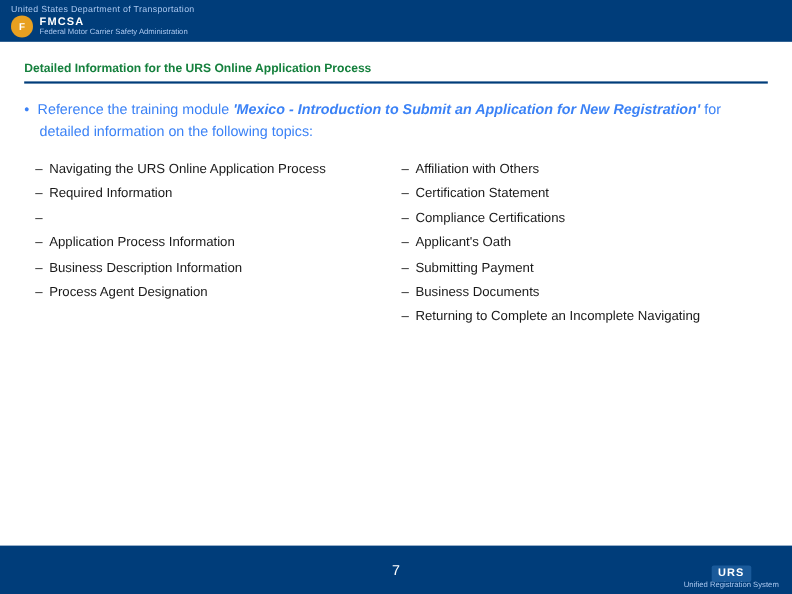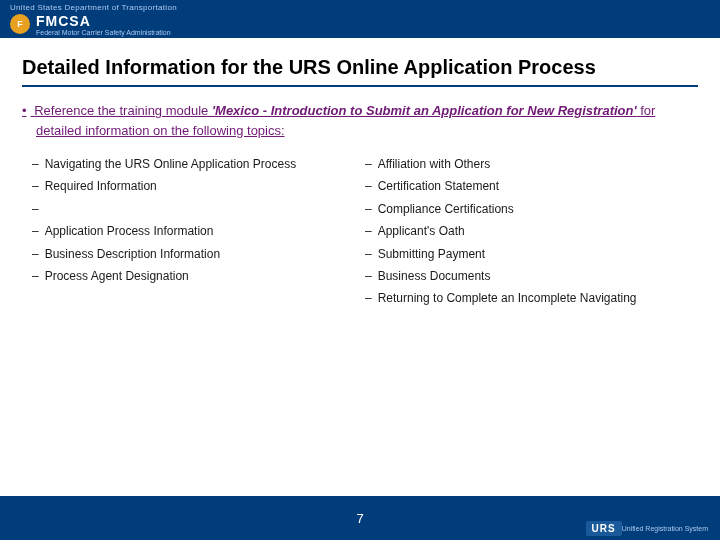--- a/index.html
+++ b/index.html
@@ -48,52 +48,51 @@
       color: white;
       font-size: 9px;
       font-weight: bold;
     }
     .fmcsa-text-block {
       display: flex;
       flex-direction: column;
     }
     .fmcsa-title {
       color: #fff;
-      font-size: 14px;
+      font-size: 10px;
       font-weight: bold;
       letter-spacing: 1px;
     }
     .fmcsa-subtitle {
       color: #aac8f0;
       font-size: 7px;
     }
 
     
     .main-content {
       padding: 18px 22px 10px 22px;
     }
 
     
     .page-title {
-      font-size: 20px;
-      font-weight: bold;
-      color: #000000;
+      font-size: 11px;
+      font-weight: bold;
+      color: #15803d;
       border-bottom: 2px solid #003d7a;
       padding-bottom: 6px;
       margin-bottom: 14px;
     }
 
     
     .intro-text {
       font-size: 13px;
-      color: #701a75;
+      color: #3b82f6;
       line-height: 1.5;
       margin-bottom: 16px;
       padding-left: 14px;
-      text-decoration: underline;
     }
     .intro-text .bullet {
       margin-left: -14px;
       margin-right: 4px;
     }
     .intro-text em {
       font-style: italic;
       font-weight: bold;
     }
 
@@ -137,21 +136,21 @@
       color: #fff;
       font-size: 13px;
     }
 
     
     .bottom-right-logo {
       position: absolute;
       bottom: 4px;
       right: 12px;
       display: flex;
-      flex-direction: row;
+      flex-direction: column;
       align-items: center;
     }
     .urs-logo-box {
       background: #1a5a9a;
       color: white;
       font-size: 10px;
       font-weight: bold;
       padding: 2px 6px;
       border-radius: 2px;
       letter-spacing: 1px;

